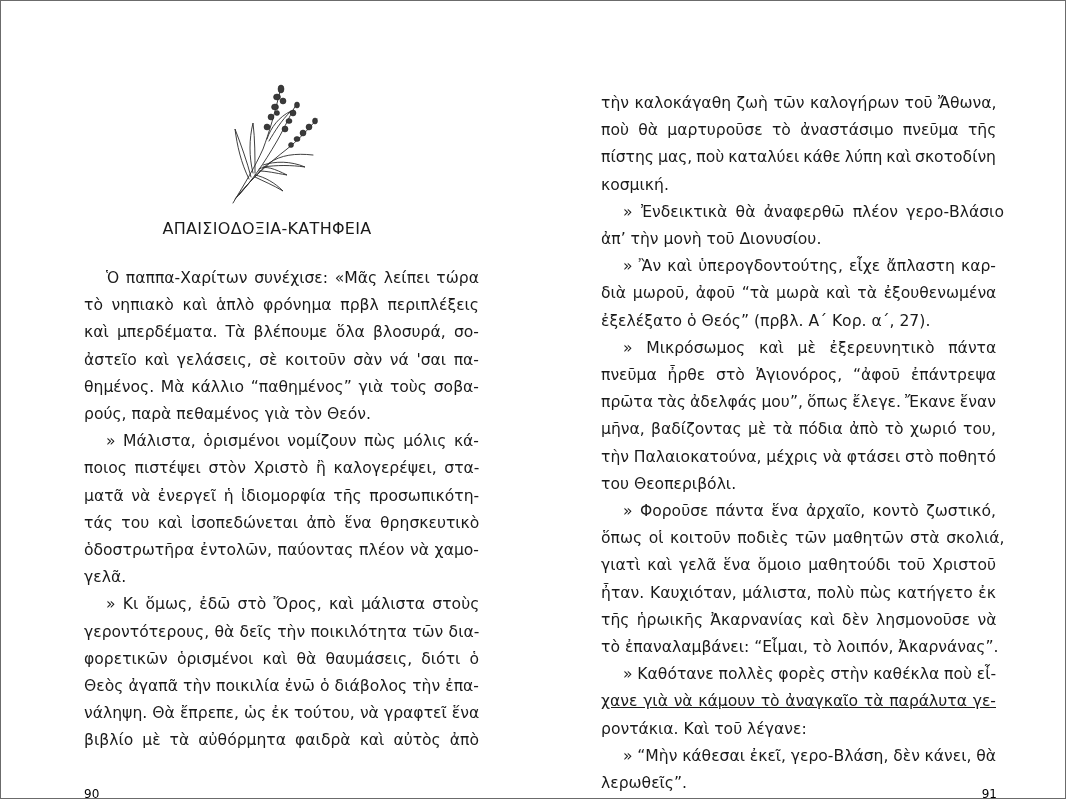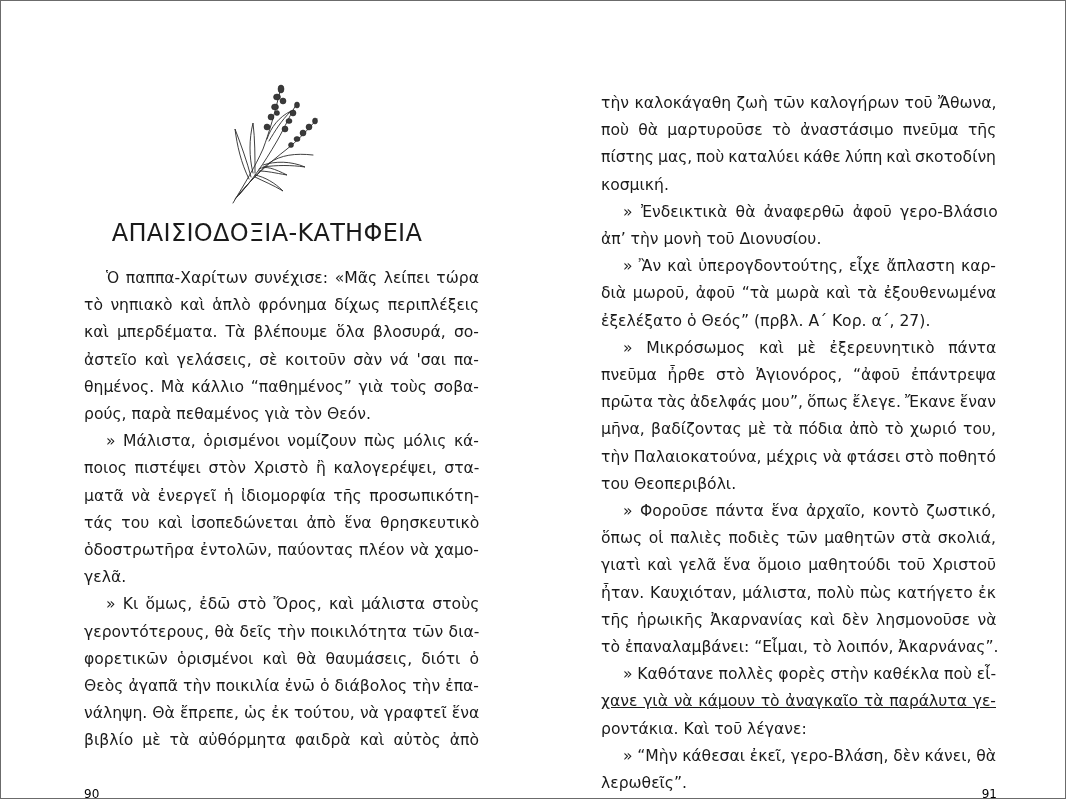--- a/index.html
+++ b/index.html
@@ -13,21 +13,21 @@
     }
     .page { position: absolute; top: 0; height: 797px; }
     .page.left { left: 0; width: 532px; }
     .page.right { left: 532px; width: 532px; }
 
     .ornament {
       position: absolute; left: 218px; top: 78px; width: 104px; height: 128px;
     }
     .chapter-title {
       position: absolute; left: 0; width: 532px; top: 218px; text-align: center;
-      font-size: 24px; letter-spacing: 0.3px; font-weight: normal; color: #1a1a1a;
+      font-size: 16px; letter-spacing: 0.3px; font-weight: normal; color: #1a1a1a;
       margin: 0;
     }
     .text-block {
       position: absolute; width: 395px; font-size: 15.6px; line-height: 27.2px;
       text-align: justify;
     }
     .page.left .text-block { left: 83px; top: 264px; }
     .page.right .text-block { left: 68px; top: 89px; }
     .line { display: block; white-space: nowrap; text-align-last: justify; text-align: justify; }
     .line.last { text-align-last: left; }
@@ -77,21 +77,21 @@
         <ellipse cx="84" cy="54" rx="3" ry="3"></ellipse>
         <ellipse cx="78" cy="60" rx="3" ry="2.5"></ellipse>
         <ellipse cx="72" cy="66" rx="2.5" ry="2.5"></ellipse>
       </g>
     </svg>
 
     <h1 class="chapter-title">ΑΠΑΙΣΙΟΔΟΞΙΑ-ΚΑΤΗΦΕΙΑ</h1>
 
     <div class="text-block" id="left-text">
         <span class="line indent" style="display: block; word-spacing: 1.6px;">Ὁ παππα-Χαρίτων συνέχισε: «Μᾶς λείπει τώρα</span>
-        <span class="line" style="display: block; word-spacing: 2.5px;">τὸ νηπιακὸ καὶ ἁπλὸ φρόνημα δίχως περιπλέξεις</span>
+        <span class="line" style="display: block; word-spacing: 2.5px;">τὸ νηπιακὸ καὶ ἁπλὸ φρόνημα πρβλ περιπλέξεις</span>
         <span class="line" style="display: block; word-spacing: 3.16667px;">καὶ μπερδέματα. Τὰ βλέπουμε ὅλα βλοσυρά, σο-</span>
         <span class="line" style="display: block; word-spacing: 2.625px;">ἀστεῖο καὶ γελάσεις, σὲ κοιτοῦν σὰν νά 'σαι πα-</span>
         <span class="line" style="display: block; word-spacing: 1.66667px;">θημένος. Μὰ κάλλιο “παθημένος” γιὰ τοὺς σοβα-</span>
         <span class="line last">ρούς, παρὰ πεθαμένος γιὰ τὸν Θεόν.</span>
         <span class="line indent" style="display: block; word-spacing: 2.5px;">» Μάλιστα, ὁρισμένοι νομίζουν πὼς μόλις κά-</span>
         <span class="line" style="display: block; word-spacing: 2.66667px;">ποιος πιστέψει στὸν Χριστὸ ἢ καλογερέψει, στα-</span>
         <span class="line" style="display: block; word-spacing: 2.5px;">ματᾶ νὰ ἐνεργεῖ ἡ ἰδιομορφία τῆς προσωπικότη-</span>
         <span class="line" style="display: block; word-spacing: 3.5px;">τάς του καὶ ἰσοπεδώνεται ἀπὸ ἕνα θρησκευτικὸ</span>
         <span class="line" style="display: block; word-spacing: 0.6px;">ὁδοστρωτῆρα ἐντολῶν, παύοντας πλέον νὰ χαμο-</span>
         <span class="line last">γελᾶ.</span>
@@ -105,33 +105,33 @@
 
     <div class="page-number">90</div>
   </div>
 
   <div class="page right">
     <div class="text-block" id="right-text">
         <span class="line" style="display: block; word-spacing: 0.5px;">τὴν καλοκάγαθη ζωὴ τῶν καλογήρων τοῦ Ἄθωνα,</span>
         <span class="line" style="display: block; word-spacing: 4.33333px;">ποὺ θὰ μαρτυροῦσε τὸ ἀναστάσιμο πνεῦμα τῆς</span>
         <span class="line" style="display: block; word-spacing: -1px;">πίστης μας, ποὺ καταλύει κάθε λύπη καὶ σκοτοδίνη</span>
         <span class="line last">κοσμική.</span>
-        <span class="line indent" style="display: block; word-spacing: 3.4px;">» Ἐνδεικτικὰ θὰ ἀναφερθῶ ἀφοῦ γερο-Βλάσιο</span>
+        <span class="line indent" style="display: block; word-spacing: 3.4px;">» Ἐνδεικτικὰ θὰ ἀναφερθῶ πλέον γερο-Βλάσιο</span>
         <span class="line last">ἀπ’ τὴν μονὴ τοῦ Διονυσίου.</span>
         <span class="line indent" style="display: block; word-spacing: 1.16667px;">» Ἂν καὶ ὑπερογδοντούτης, εἶχε ἄπλαστη καρ-</span>
         <span class="line" style="display: block; word-spacing: 1.71429px;">διὰ μωροῦ, ἀφοῦ “τὰ μωρὰ καὶ τὰ ἐξουθενωμένα</span>
         <span class="line last">ἐξελέξατο ὁ Θεός” (πρβλ. Α΄ Κορ. α΄, 27).</span>
         <span class="line indent" style="display: block; word-spacing: 8.8px;">» Μικρόσωμος καὶ μὲ ἐξερευνητικὸ πάντα</span>
         <span class="line" style="display: block; word-spacing: 5.8px;">πνεῦμα ἦρθε στὸ Ἁγιονόρος, “ἀφοῦ ἐπάντρεψα</span>
         <span class="line" style="display: block; word-spacing: -0.857143px;">πρῶτα τὰς ἀδελφάς μου”, ὅπως ἔλεγε. Ἔκανε ἕναν</span>
         <span class="line" style="display: block; word-spacing: 1.375px;">μῆνα, βαδίζοντας μὲ τὰ πόδια ἀπὸ τὸ χωριό του,</span>
         <span class="line" style="display: block; word-spacing: -0.166667px;">τὴν Παλαιοκατούνα, μέχρις νὰ φτάσει στὸ ποθητό</span>
         <span class="line last">του Θεοπεριβόλι.</span>
         <span class="line indent" style="display: block; word-spacing: 2.33333px;">» Φοροῦσε πάντα ἕνα ἀρχαῖο, κοντὸ ζωστικό,</span>
-        <span class="line" style="display: block; word-spacing: 1.57143px;">ὅπως οἱ παλιὲς ποδιὲς τῶν μαθητῶν στὰ σκολιά,</span>
+        <span class="line" style="display: block; word-spacing: 1.57143px;">ὅπως οἱ κοιτοῦν ποδιὲς τῶν μαθητῶν στὰ σκολιά,</span>
         <span class="line" style="display: block; word-spacing: 0.428571px;">γιατὶ καὶ γελᾶ ἕνα ὅμοιο μαθητούδι τοῦ Χριστοῦ</span>
         <span class="line" style="display: block; word-spacing: 0.666667px;">ἦταν. Καυχιόταν, μάλιστα, πολὺ πὼς κατήγετο ἐκ</span>
         <span class="line" style="display: block; word-spacing: 2.33333px;">τῆς ἡρωικῆς Ἀκαρνανίας καὶ δὲν λησμονοῦσε νὰ</span>
         <span class="line last">τὸ ἐπαναλαμβάνει: “Εἶμαι, τὸ λοιπόν, Ἀκαρνάνας”.</span>
         <span class="line indent" style="display: block; word-spacing: -0.142857px;">» Καθότανε πολλὲς φορὲς στὴν καθέκλα ποὺ εἶ-</span>
         <span class="line" style="display: block; word-spacing: 0.75px; text-decoration: underline;">χανε γιὰ νὰ κάμουν τὸ ἀναγκαῖο τὰ παράλυτα γε-</span>
         <span class="line last">ροντάκια. Καὶ τοῦ λέγανε:</span>
         <span class="line indent" style="display: block; word-spacing: -0.285714px;">» “Μὴν κάθεσαι ἐκεῖ, γερο-Βλάση, δὲν κάνει, θὰ</span>
         <span class="line last">λερωθεῖς”.</span>
       </div>

